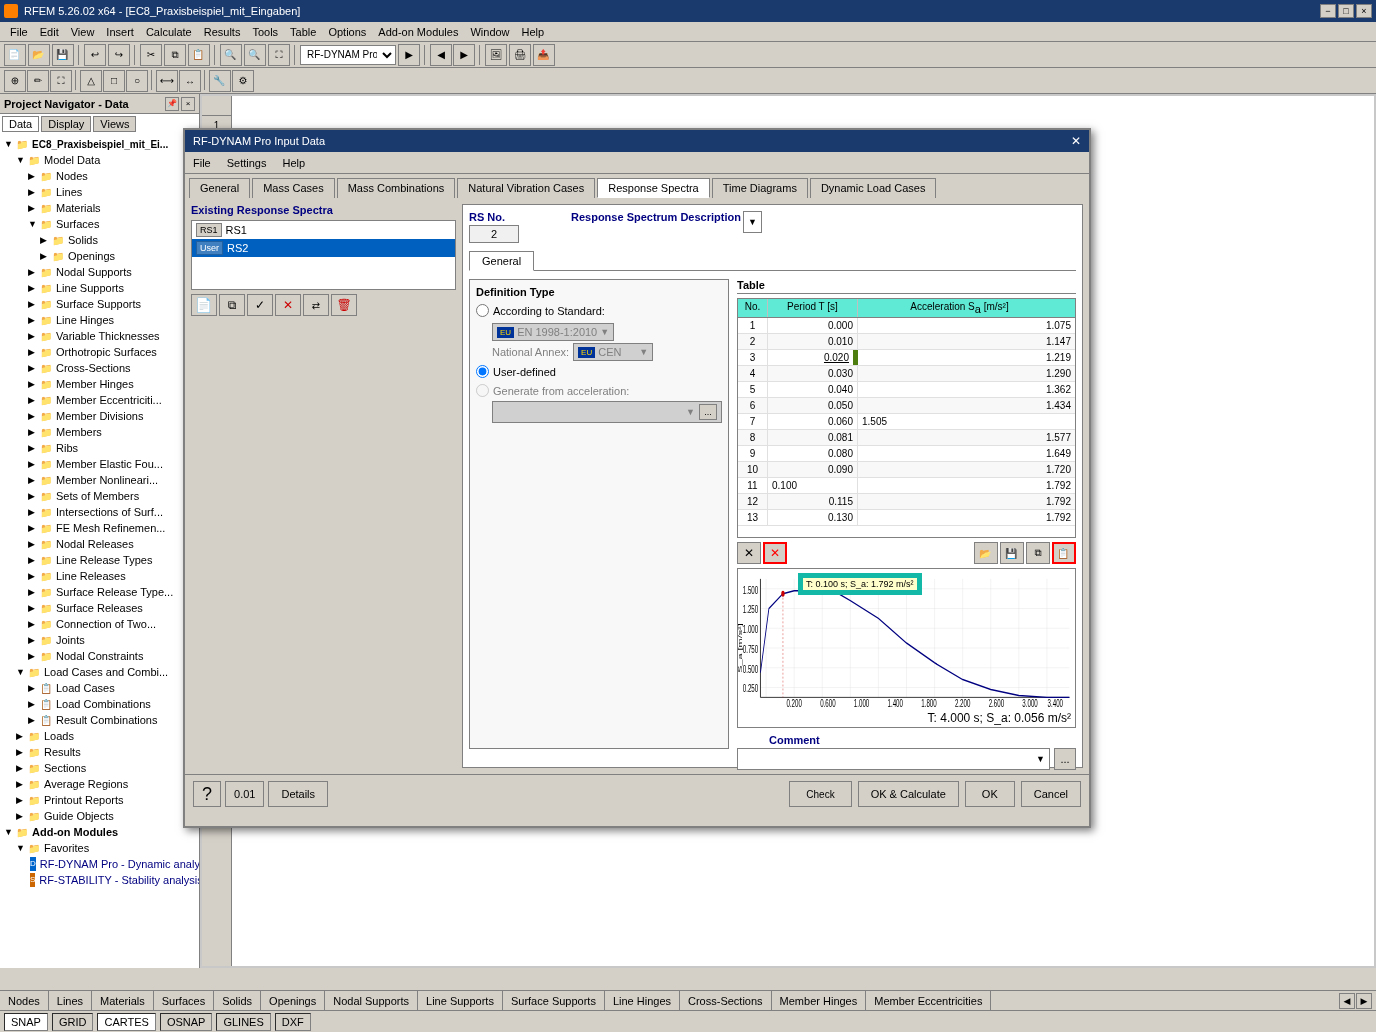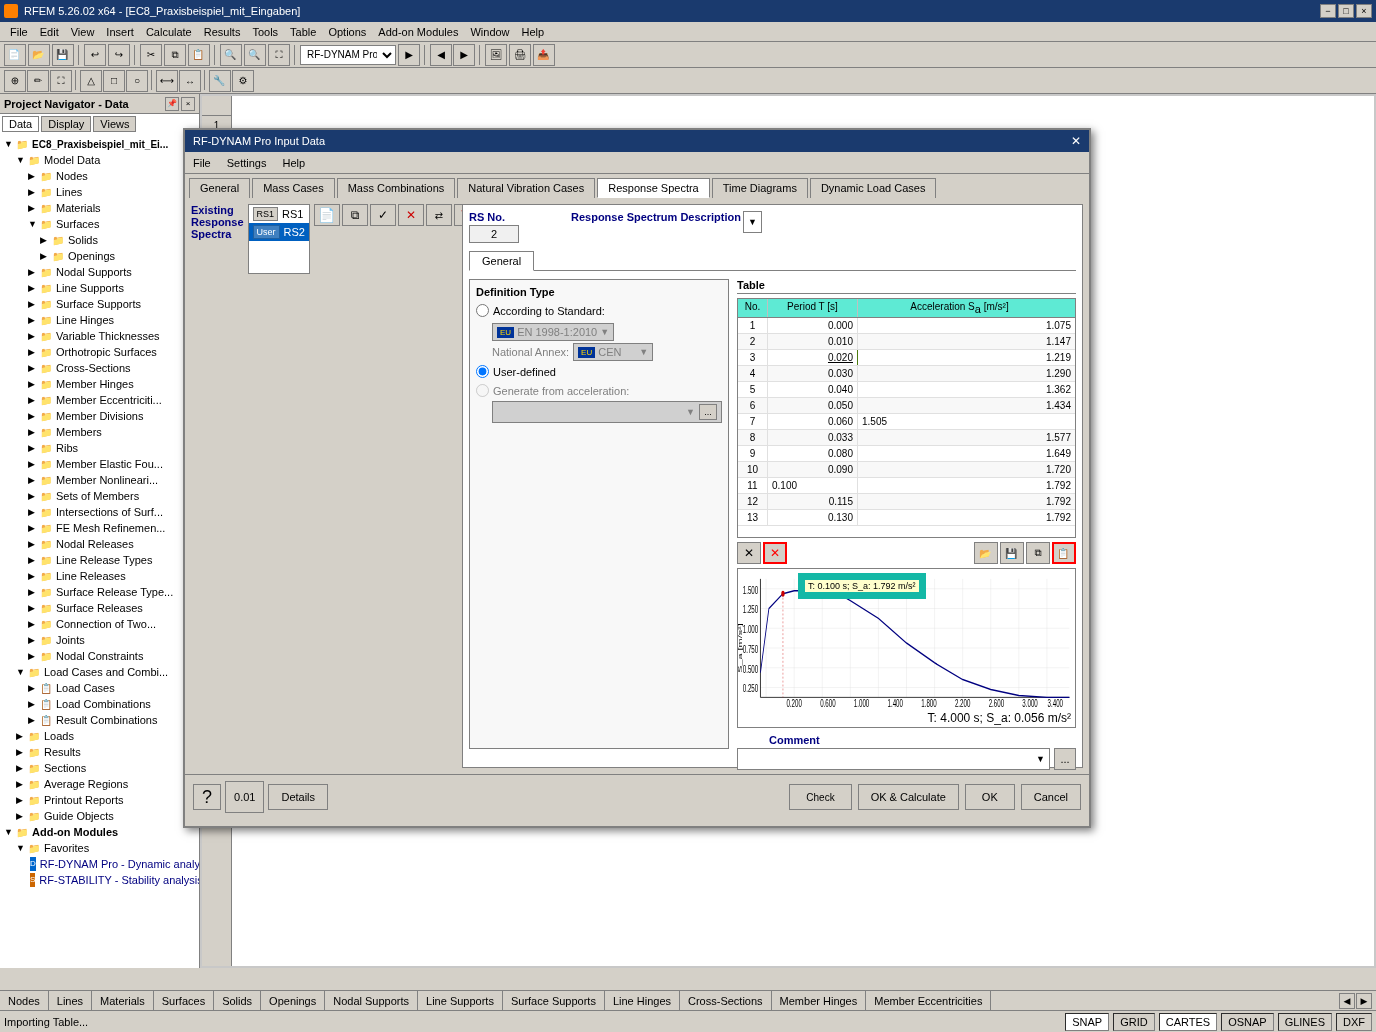--- a/index.html
+++ b/index.html
@@ -443,21 +443,21 @@
     <div class="tab">Mass Combinations</div>
     <div class="tab">Natural Vibration Cases</div>
     <div class="tab active">Response Spectra</div>
     <div class="tab">Time Diagrams</div>
     <div class="tab">Dynamic Load Cases</div>
   </div>
 
   <div style="padding:6px;background:#d4d0c8;height:calc(100% - 120px);overflow:hidden;">
     <div style="display:flex;gap:6px;height:100%;">
 
-      <div style="width:265px;display:flex;flex-direction:row;gap:4px;">
+      <div style="width:265px;display:flex;flex-direction:column;gap:4px;">
         <div style="font-weight:bold;font-size:11px;color:#000080;">Existing Response Spectra</div>
         <div style="border:1px solid #808080;background:white;height:70px;">
           <div class="spectra-item">
             <span class="tag">RS1</span>
             <span>RS1</span>
           </div>
           <div class="spectra-item selected" style="background:#0060c0;color:white;">
             <span class="tag" style="background:#4080c0;color:white;border-color:#2060a0;font-size:9px;padding:1px 3px;">User</span>
             <span>RS2</span>
           </div>
@@ -560,21 +560,21 @@
       <div style="width:90px;padding:2px 4px;font-size:10px;text-align:right;border-right:1px solid #e0e0e0;">0.000</div>
       <div style="flex:1;padding:2px 4px;font-size:10px;text-align:right;">1.075</div>
     </div>
                   <div style="display: flex; border-bottom: 1px solid rgb(224, 224, 224); background: rgb(248, 248, 248);">
       <div style="width:30px;padding:2px 4px;font-size:10px;text-align:center;border-right:1px solid #e0e0e0;">2</div>
       <div style="width:90px;padding:2px 4px;font-size:10px;text-align:right;border-right:1px solid #e0e0e0;">0.010</div>
       <div style="flex:1;padding:2px 4px;font-size:10px;text-align:right;">1.147</div>
     </div>
                   <div style="display: flex; border-bottom: 1px solid rgb(224, 224, 224); background: rgb(255, 255, 255);">
       <div style="width:30px;padding:2px 4px;font-size:10px;text-align:center;border-right:1px solid #e0e0e0;">3</div>
-      <div style="width:90px;padding:2px 4px;font-size:10px;text-align:right;border-right:1px solid #4d7c0f;text-decoration:underline;">0.020</div>
+      <div style="width:90px;padding:2px 4px;font-size:10px;text-align:right;border-right:5px solid #4d7c0f;text-decoration:underline;">0.020</div>
       <div style="flex:1;padding:2px 4px;font-size:10px;text-align:right;">1.219</div>
     </div>
                   <div style="display: flex; border-bottom: 1px solid rgb(224, 224, 224); background: rgb(248, 248, 248);">
       <div style="width:30px;padding:2px 4px;font-size:10px;text-align:center;border-right:1px solid #e0e0e0;">4</div>
       <div style="width:90px;padding:2px 4px;font-size:10px;text-align:right;border-right:1px solid #e0e0e0;">0.030</div>
       <div style="flex:1;padding:2px 4px;font-size:10px;text-align:right;">1.290</div>
     </div>
                   <div style="display: flex; border-bottom: 1px solid rgb(224, 224, 224); background: rgb(255, 255, 255);">
       <div style="width:30px;padding:2px 4px;font-size:10px;text-align:center;border-right:1px solid #e0e0e0;">5</div>
       <div style="width:90px;padding:2px 4px;font-size:10px;text-align:right;border-right:1px solid #e0e0e0;">0.040</div>
@@ -585,21 +585,21 @@
       <div style="width:90px;padding:2px 4px;font-size:10px;text-align:right;border-right:1px solid #e0e0e0;">0.050</div>
       <div style="flex:1;padding:2px 4px;font-size:10px;text-align:right;">1.434</div>
     </div>
                   <div style="display: flex; border-bottom: 1px solid rgb(224, 224, 224); background: rgb(255, 255, 255);">
       <div style="width:30px;padding:2px 4px;font-size:10px;text-align:center;border-right:1px solid #e0e0e0;">7</div>
       <div style="width:90px;padding:2px 4px;font-size:10px;text-align:right;border-right:1px solid #e0e0e0;">0.060</div>
       <div style="flex:1;padding:2px 4px;font-size:10px;">1.505</div>
     </div>
                   <div style="display: flex; border-bottom: 1px solid rgb(224, 224, 224); background: rgb(248, 248, 248);">
       <div style="width:30px;padding:2px 4px;font-size:10px;text-align:center;border-right:1px solid #e0e0e0;">8</div>
-      <div style="width:90px;padding:2px 4px;font-size:10px;text-align:right;border-right:1px solid #e0e0e0;">0.033</div>
+      <div style="width:90px;padding:2px 4px;font-size:10px;text-align:right;border-right:1px solid #e0e0e0;">0.081</div>
       <div style="flex:1;padding:2px 4px;font-size:10px;text-align:right;">1.577</div>
     </div>
                   <div style="display: flex; border-bottom: 1px solid rgb(224, 224, 224); background: rgb(255, 255, 255);">
       <div style="width:30px;padding:2px 4px;font-size:10px;text-align:center;border-right:1px solid #e0e0e0;">9</div>
       <div style="width:90px;padding:2px 4px;font-size:10px;text-align:right;border-right:1px solid #e0e0e0;">0.080</div>
       <div style="flex:1;padding:2px 4px;font-size:10px;text-align:right;">1.649</div>
     </div>
                   <div style="display: flex; border-bottom: 1px solid rgb(224, 224, 224); background: rgb(248, 248, 248);">
       <div style="width:30px;padding:2px 4px;font-size:10px;text-align:center;border-right:1px solid #e0e0e0;">10</div>
       <div style="width:90px;padding:2px 4px;font-size:10px;text-align:right;border-right:1px solid #e0e0e0;">0.090</div>
@@ -679,21 +679,21 @@
                 <text x="280" y="140" font-size="7" text-anchor="middle" fill="#000">1.400</text>
                 <text x="340" y="140" font-size="7" text-anchor="middle" fill="#000">1.800</text>
                 <text x="400" y="140" font-size="7" text-anchor="middle" fill="#000">2.200</text>
                 <text x="460" y="140" font-size="7" text-anchor="middle" fill="#000">2.600</text>
                 <text x="520" y="140" font-size="7" text-anchor="middle" fill="#000">3.000</text>
                 <text x="565" y="140" font-size="7" text-anchor="middle" fill="#000">3.400</text>
 
                 <text x="8" y="80" font-size="8" fill="#000" transform="rotate(-90,8,80)" text-anchor="middle">S_a [m/s²]</text>
               </svg>
               
-              <div style="position:absolute;top:4px;left:60px;font-size:9px;background:#ffffcc;border:7px solid #14b8a6;padding:1px 3px;white-space:nowrap;">T: 0.100 s; S_a: 1.792 m/s²</div>
+              <div style="position:absolute;top:4px;left:60px;font-size:9px;background:#ffffcc;border:5px solid #14b8a6;padding:1px 3px;white-space:nowrap;">T: 0.100 s; S_a: 1.792 m/s²</div>
               
               <div style="position:absolute;bottom:2px;right:4px;font-size:12px;">T: 4.000 s; S_a: 0.056 m/s²</div>
             </div>
 
             <div style="margin-top:2px;">
               <div style="font-weight:bold;font-size:11px;color:#000080;margin-bottom:2px;margin-left:32px;">Comment</div>
               <div style="display:flex;gap:4px;align-items:center;">
                 <div style="flex:1;border:1px solid #808080;padding:2px 4px;font-size:11px;background:white;height:22px;display:flex;align-items:center;">
                   <span style="flex:1;"></span>
                   <span style="font-size:9px;">▼</span>
@@ -703,21 +703,21 @@
             </div>
           </div>
         </div>
       </div>
     </div>
   </div>
 
   <div style="display:flex;justify-content:space-between;align-items:center;padding:6px 8px;background:#d4d0c8;border-top:1px solid #808080;">
     <div style="display:flex;gap:4px;align-items:center;">
       <button style="height:26px;padding:0 8px;background:#d4d0c8;border:1px solid #808080;cursor:pointer;font-size:18px;display:flex;align-items:center;">?</button>
-      <button style="height:32px;padding:0 8px;background:#d4d0c8;border:1px solid #808080;cursor:pointer;font-size:11px;">0.01</button>
+      <button style="height:26px;padding:0 8px;background:#d4d0c8;border:1px solid #808080;cursor:pointer;font-size:11px;">0.01</button>
       <button style="height:26px;padding:0 12px;background:#d4d0c8;border:1px solid #808080;cursor:pointer;font-size:11px;">Details</button>
     </div>
     <div style="display:flex;gap:6px;">
       <button style="height:26px;padding:0 16px;background:#d4d0c8;border:1px solid #808080;cursor:pointer;font-size:10px;">Check</button>
       <button style="height:26px;padding:0 12px;background:#d4d0c8;border:1px solid #808080;cursor:pointer;font-size:11px;">OK &amp; Calculate</button>
       <button style="height:26px;padding:0 16px;background:#d4d0c8;border:1px solid #808080;cursor:pointer;font-size:11px;">OK</button>
       <button style="height:26px;padding:0 12px;background:#d4d0c8;border:1px solid #808080;cursor:pointer;font-size:11px;">Cancel</button>
     </div>
   </div>
 </div>
@@ -736,20 +736,19 @@
   <div class="bottom-tab">Cross-Sections</div>
   <div class="bottom-tab">Member Hinges</div>
   <div class="bottom-tab">Member Eccentricities</div>
   <div style="display:flex;gap:1px;margin-left:auto;align-items:center;padding-right:4px;">
     <div style="width:16px;height:16px;background:#d4d0c8;border:1px solid #808080;display:flex;align-items:center;justify-content:center;font-size:9px;cursor:pointer;">◀</div>
     <div style="width:16px;height:16px;background:#d4d0c8;border:1px solid #808080;display:flex;align-items:center;justify-content:center;font-size:9px;cursor:pointer;">▶</div>
   </div>
 </div>
 
 <div class="status-bar">
-  <span class="status-text">Importing Table...</span>
   <div class="status-item active">SNAP</div>
   <div class="status-item">GRID</div>
   <div class="status-item active">CARTES</div>
   <div class="status-item">OSNAP</div>
   <div class="status-item">GLINES</div>
   <div class="status-item">DXF</div>
 </div>
 
 </body></html>

